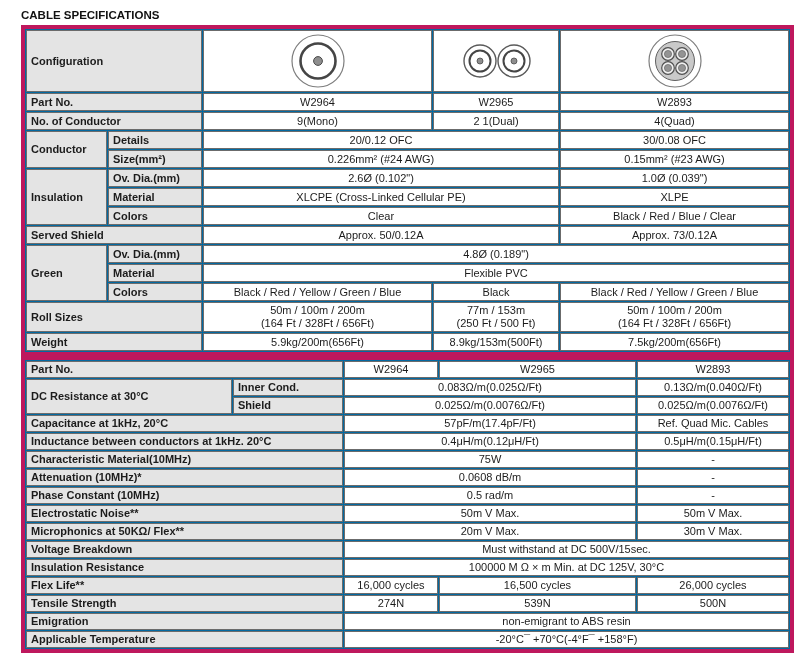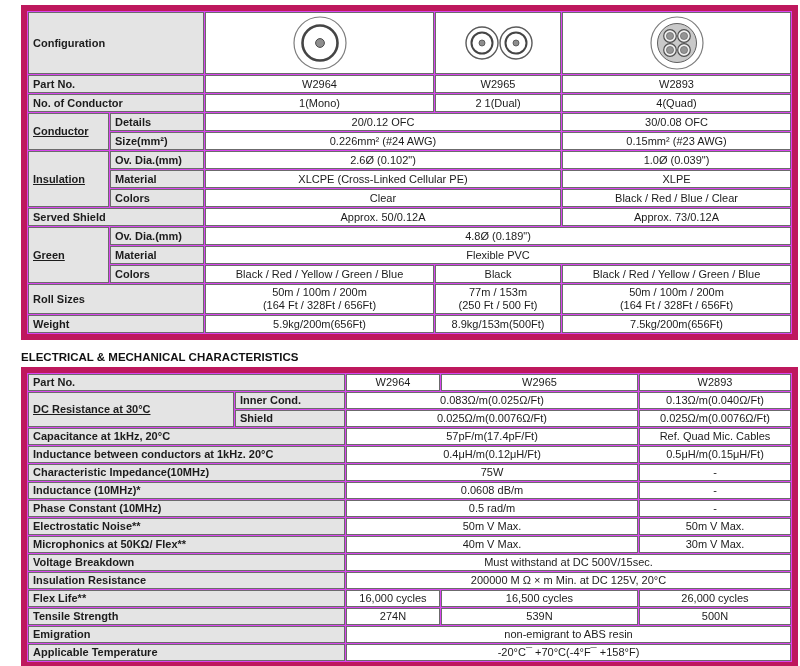--- a/index.html
+++ b/index.html
@@ -1,36 +1,37 @@
 <!DOCTYPE html>
 <html><head>
 <meta charset="utf-8">
 <style>
   html,body{margin:0;padding:0;background:#ffffff;}
   body{width:800px;height:666px;font-family:"Liberation Sans",sans-serif;color:#1c1c1c;overflow:hidden;}
   .sheet{padding:5px 20px 0 21px;}
   .sec-title{font-size:11.5px;font-weight:bold;color:#111;margin:4px 0 4px 0;}
   .sec-title.sec2{margin-top:11px;}
-  table.spec{border-collapse:separate;border-spacing:1px;border:6px solid #be185d;background:#d946ef;table-layout:fixed;width:759px;}
+  table.spec{border-collapse:separate;border-spacing:1px;border:4px solid #be185d;background:#0369a1;table-layout:fixed;width:759px;}
   table.spec th,table.spec td{border:1px solid #6b6b6b;font-size:11px;line-height:13px;padding:1px 4px;overflow:hidden;box-sizing:border-box;}
   th.lbl{background:#e4e4e4;font-weight:bold;text-align:left;vertical-align:middle;}
-  th.lbl.group{vertical-align:middle;text-decoration:underline;}
+  th.lbl.group{vertical-align:middle;}
   td.val{background:#ffffff;text-align:center;vertical-align:middle;white-space:pre-line;}
   .t1 tr{height:18px;}
   .t1 tr.cfg{height:62px;}
   .t1 tr.tall{height:29px;padding-left:48px;}
   .t2 tr{height:15px;}
   .t2 th,.t2 td{padding:0 4px;}
   svg{display:block;margin:0 auto;}
 </style>
 </head>
 <body>
 
 <div class="sheet">
 
+  <div class="sec-title">CABLE SPECIFICATIONS</div>
 
   <table class="spec t1">
     <colgroup>
       <col style="width:81px">
         <col style="width:94px">
         <col style="width:229px">
         <col style="width:126px">
         <col style="width:229px">
     </colgroup>
     <tbody id="t1-body">
@@ -67,21 +68,21 @@
   </svg></td>
         </tr>
         <tr>
           <th class="lbl" colspan="2">Part No.</th>
           <td class="val" colspan="1">W2964</td>
           <td class="val" colspan="1">W2965</td>
           <td class="val" colspan="1">W2893</td>
         </tr>
         <tr>
           <th class="lbl" colspan="2">No. of Conductor</th>
-          <td class="val" colspan="1">1(Mono)</td>
+          <td class="val" colspan="1">9(Mono)</td>
           <td class="val" colspan="1">2 1(Dual)</td>
           <td class="val" colspan="1">4(Quad)</td>
         </tr>
         <tr>
           <th class="lbl group" rowspan="2">Conductor</th>
           <th class="lbl sub">Details</th>
           <td class="val" colspan="2">20/0.12 OFC</td>
           <td class="val" colspan="1">30/0.08 OFC</td>
         </tr>
         <tr>
@@ -136,21 +137,20 @@
         </tr>
         <tr>
           <th class="lbl" colspan="2">Weight</th>
           <td class="val" colspan="1">5.9kg/200m(656Ft)</td>
           <td class="val" colspan="1">8.9kg/153m(500Ft)</td>
           <td class="val" colspan="1">7.5kg/200m(656Ft)</td>
         </tr>
       </tbody>
   </table>
 
-  <div class="sec-title sec2">ELECTRICAL &amp; MECHANICAL CHARACTERISTICS</div>
 
   <table class="spec t2">
     <colgroup>
       <col style="width:206px">
         <col style="width:110px">
         <col style="width:94px">
         <col style="width:197px">
         <col style="width:152px">
     </colgroup>
     <tbody id="t2-body">
@@ -175,51 +175,51 @@
           <th class="lbl" colspan="2">Capacitance at 1kHz, 20°C</th>
           <td class="val" colspan="2">57pF/m(17.4pF/Ft)</td>
           <td class="val" colspan="1">Ref. Quad Mic. Cables</td>
         </tr>
         <tr>
           <th class="lbl" colspan="2">Inductance between conductors at 1kHz. 20°C</th>
           <td class="val" colspan="2">0.4μH/m(0.12μH/Ft)</td>
           <td class="val" colspan="1">0.5μH/m(0.15μH/Ft)</td>
         </tr>
         <tr>
-          <th class="lbl" colspan="2">Characteristic Impedance(10MHz)</th>
+          <th class="lbl" colspan="2">Characteristic Material(10MHz)</th>
           <td class="val" colspan="2">75W</td>
           <td class="val" colspan="1">-</td>
         </tr>
         <tr>
-          <th class="lbl" colspan="2">Inductance (10MHz)*</th>
+          <th class="lbl" colspan="2">Attenuation (10MHz)*</th>
           <td class="val" colspan="2">0.0608 dB/m</td>
           <td class="val" colspan="1">-</td>
         </tr>
         <tr>
           <th class="lbl" colspan="2">Phase Constant (10MHz)</th>
           <td class="val" colspan="2">0.5 rad/m</td>
           <td class="val" colspan="1">-</td>
         </tr>
         <tr>
           <th class="lbl" colspan="2">Electrostatic Noise**</th>
           <td class="val" colspan="2">50m V Max.</td>
           <td class="val" colspan="1">50m V Max.</td>
         </tr>
         <tr>
           <th class="lbl" colspan="2">Microphonics at 50KΩ/ Flex**</th>
-          <td class="val" colspan="2">40m V Max.</td>
+          <td class="val" colspan="2">20m V Max.</td>
           <td class="val" colspan="1">30m V Max.</td>
         </tr>
         <tr>
           <th class="lbl" colspan="2">Voltage Breakdown</th>
           <td class="val" colspan="3">Must withstand at DC 500V/15sec.</td>
         </tr>
         <tr>
           <th class="lbl" colspan="2">Insulation Resistance</th>
-          <td class="val" colspan="3">200000 M Ω × m Min. at DC 125V, 20°C</td>
+          <td class="val" colspan="3">100000 M Ω × m Min. at DC 125V, 30°C</td>
         </tr>
         <tr>
           <th class="lbl" colspan="2">Flex Life**</th>
           <td class="val" colspan="1">16,000 cycles</td>
           <td class="val" colspan="1">16,500 cycles</td>
           <td class="val" colspan="1">26,000 cycles</td>
         </tr>
         <tr>
           <th class="lbl" colspan="2">Tensile Strength</th>
           <td class="val" colspan="1">274N</td>

